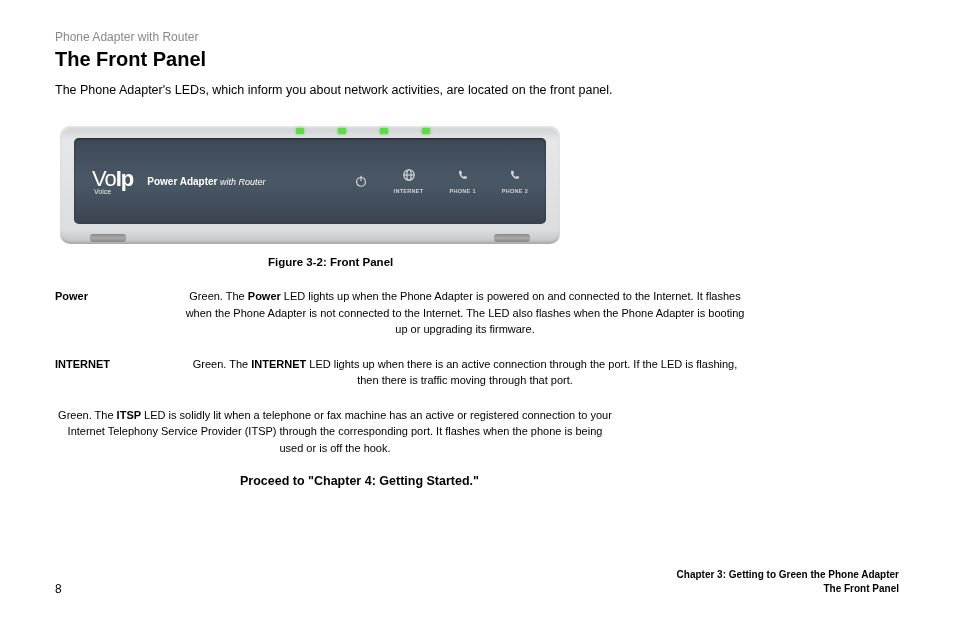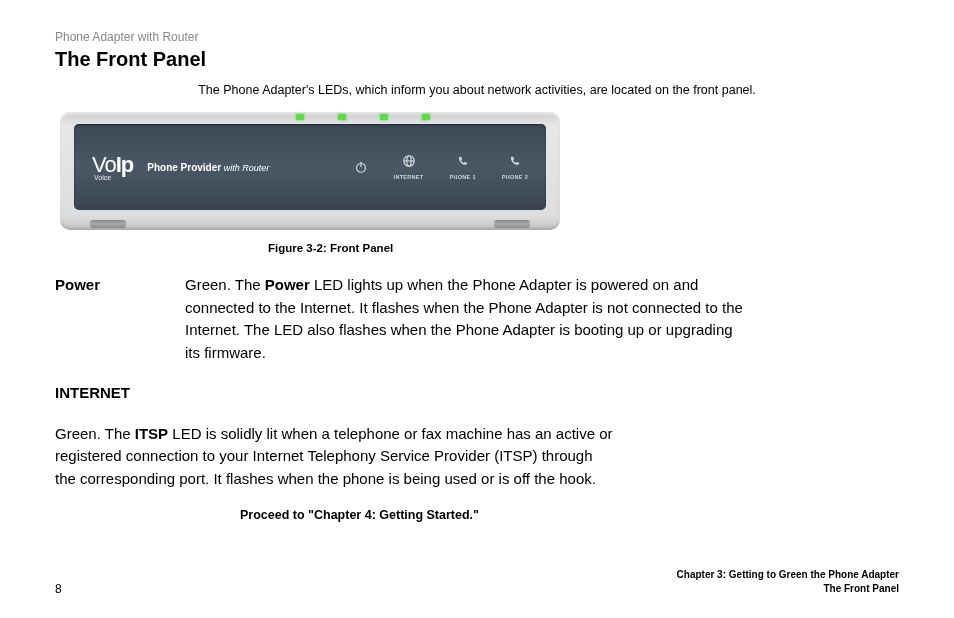--- a/index.html
+++ b/index.html
@@ -21,22 +21,21 @@
     font-weight: 400;
     margin-bottom: 4px;
   }
   .heading {
     font-size: 20px;
     font-weight: 700;
     margin-bottom: 12px;
   }
   .intro {
     font-size: 12.5px;
-    margin-bottom: 15px;
-    text-align: center;
+    margin-bottom: 29px;
   }
   
   .device-wrap {
     width: 500px;
     margin-left: 5px;
     margin-bottom: 12px;
   }
   .device {
     width: 100%;
     height: 118px;
@@ -142,30 +141,31 @@
     font-weight: 700;
     text-align: left;
     margin-left: 185px;
     margin-bottom: 20px;
     padding-left: 28px;
   }
   
   .row {
     display: flex;
     margin-bottom: 18px;
-    font-size: 15px;
+    font-size: 11px;
     line-height: 1.5;
   }
   .row-label {
     width: 130px;
     flex-shrink: 0;
     font-weight: 700;
   }
   .row-desc {
     max-width: 560px;
+    text-align: center;
   }
   .row-desc .b { font-weight: 700; }
   .proceed {
     font-size: 12.5px;
     font-weight: 700;
     margin-left: 185px;
     margin-top: 4px;
   }
   
   .footer {
@@ -203,21 +203,21 @@
         <div class="led"></div>
       </div>
       <div class="face">
         <div class="logo">
           <div class="logo-main">
             <span>Vo</span><span class="ip">Ip</span>
           </div>
           <div class="logo-sub">Voice</div>
         </div>
         <div class="device-label">
-          <span>Phone Provider</span><span class="light"> with Router</span>
+          <span>Power Adapter</span><span class="light"> with Router</span>
         </div>
         <div class="indicators">
           <div class="ind">
             <div class="ind-icon">
               <svg viewBox="0 0 16 16">
                   <circle cx="8" cy="9" r="5"></circle>
                   <line x1="8" y1="2" x2="8" y2="8"></line>
                 </svg>
             </div>
             <div class="ind-label"></div>
@@ -261,20 +261,23 @@
 
   <div class="row">
     <div class="row-label">Power</div>
     <div class="row-desc">
       <span>Green. The </span><span class="b">Power</span><span> LED lights up when the Phone Adapter is powered on and connected to the Internet. It flashes when the Phone Adapter is not connected to the Internet. The LED also flashes when the Phone Adapter is booting up or upgrading its firmware.</span>
     </div>
   </div>
 
   <div class="row">
     <div class="row-label">INTERNET</div>
+    <div class="row-desc">
+      <span>Green. The </span><span class="b">INTERNET</span><span> LED lights up when there is an active connection through the port. If the LED is flashing, then there is traffic moving through that port.</span>
+    </div>
   </div>
 
   <div class="row">
     <div class="row-desc">
       <span>Green. The </span><span class="b">ITSP</span><span> LED is solidly lit when a telephone or fax machine has an active or registered connection to your Internet Telephony Service Provider (ITSP) through the corresponding port. It flashes when the phone is being used or is off the hook.</span>
     </div>
   </div>
 
   <div class="proceed">Proceed to "Chapter 4: Getting Started."</div>
 

